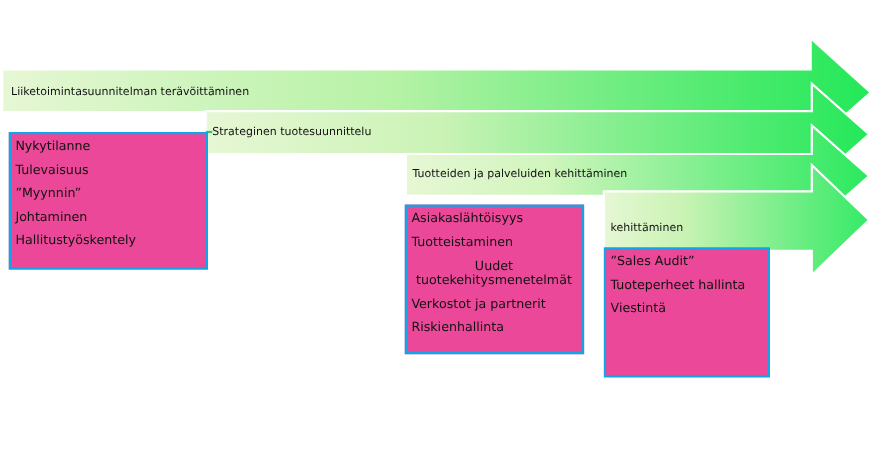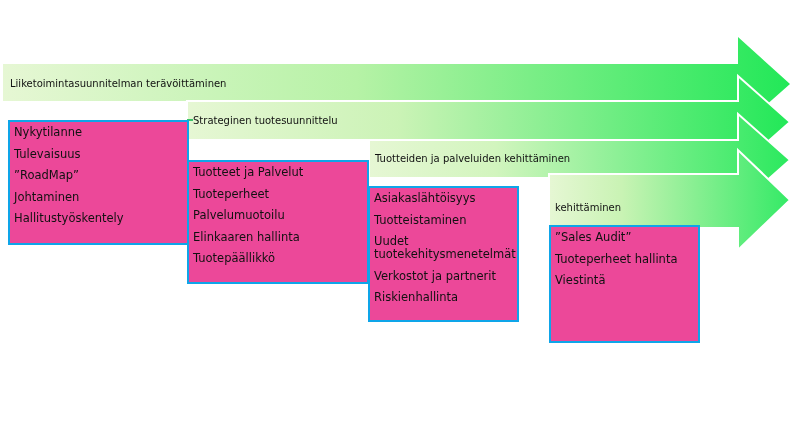--- a/index.html
+++ b/index.html
@@ -59,37 +59,30 @@
   <div class="stage-title" style="left:10px;top:75px;">Liiketoimintasuunnitelman terävöittäminen</div>
   <div class="stage-title" style="left:193px;top:112px;">Strateginen tuotesuunnittelu</div>
   <div class="stage-title" style="left:375px;top:150px;">Tuotteiden ja palveluiden kehittäminen</div>
   <div class="stage-title" style="left:555px;top:199px;">kehittäminen</div>
 
   <div class="connector" style="left:187px;top:119px;width:6px;"></div>
 
   <div class="box" style="left:8px;top:120px;width:181px;height:125px;">
     <div class="item">Nykytilanne</div>
     <div class="item">Tulevaisuus</div>
-    <div class="item">”RoadMap”</div>
+    <div class="item">”Myynnin”</div>
     <div class="item">Johtaminen</div>
     <div class="item">Hallitustyöskentely</div>
   </div>
 
-  <div class="box" style="left:187px;top:160px;width:182px;height:124px;">
-    <div class="item">Tuotteet ja Palvelut</div>
-    <div class="item">Tuoteperheet</div>
-    <div class="item">Palvelumuotoilu</div>
-    <div class="item">Elinkaaren hallinta</div>
-    <div class="item">Tuotepäällikkö</div>
-  </div>
 
-  <div class="box" style="left:368px;top:186px;width:151px;height:136px;">
+  <div class="box" style="left:368px;top:186px;width:163px;height:136px;">
     <div class="item">Asiakaslähtöisyys</div>
     <div class="item">Tuotteistaminen</div>
-    <div class="item" style="width:150px;">Uudet tuotekehitysmenetelmät</div>
+    <div class="item" style="width:150px;text-align:center;">Uudet tuotekehitysmenetelmät</div>
     <div class="item">Verkostot ja partnerit</div>
     <div class="item">Riskienhallinta</div>
   </div>
 
   <div class="box" style="left:549px;top:225px;width:151px;height:118px;">
     <div class="item">”Sales Audit”</div>
     <div class="item">Tuoteperheet hallinta</div>
     <div class="item">Viestintä</div>
   </div>
 </div>

